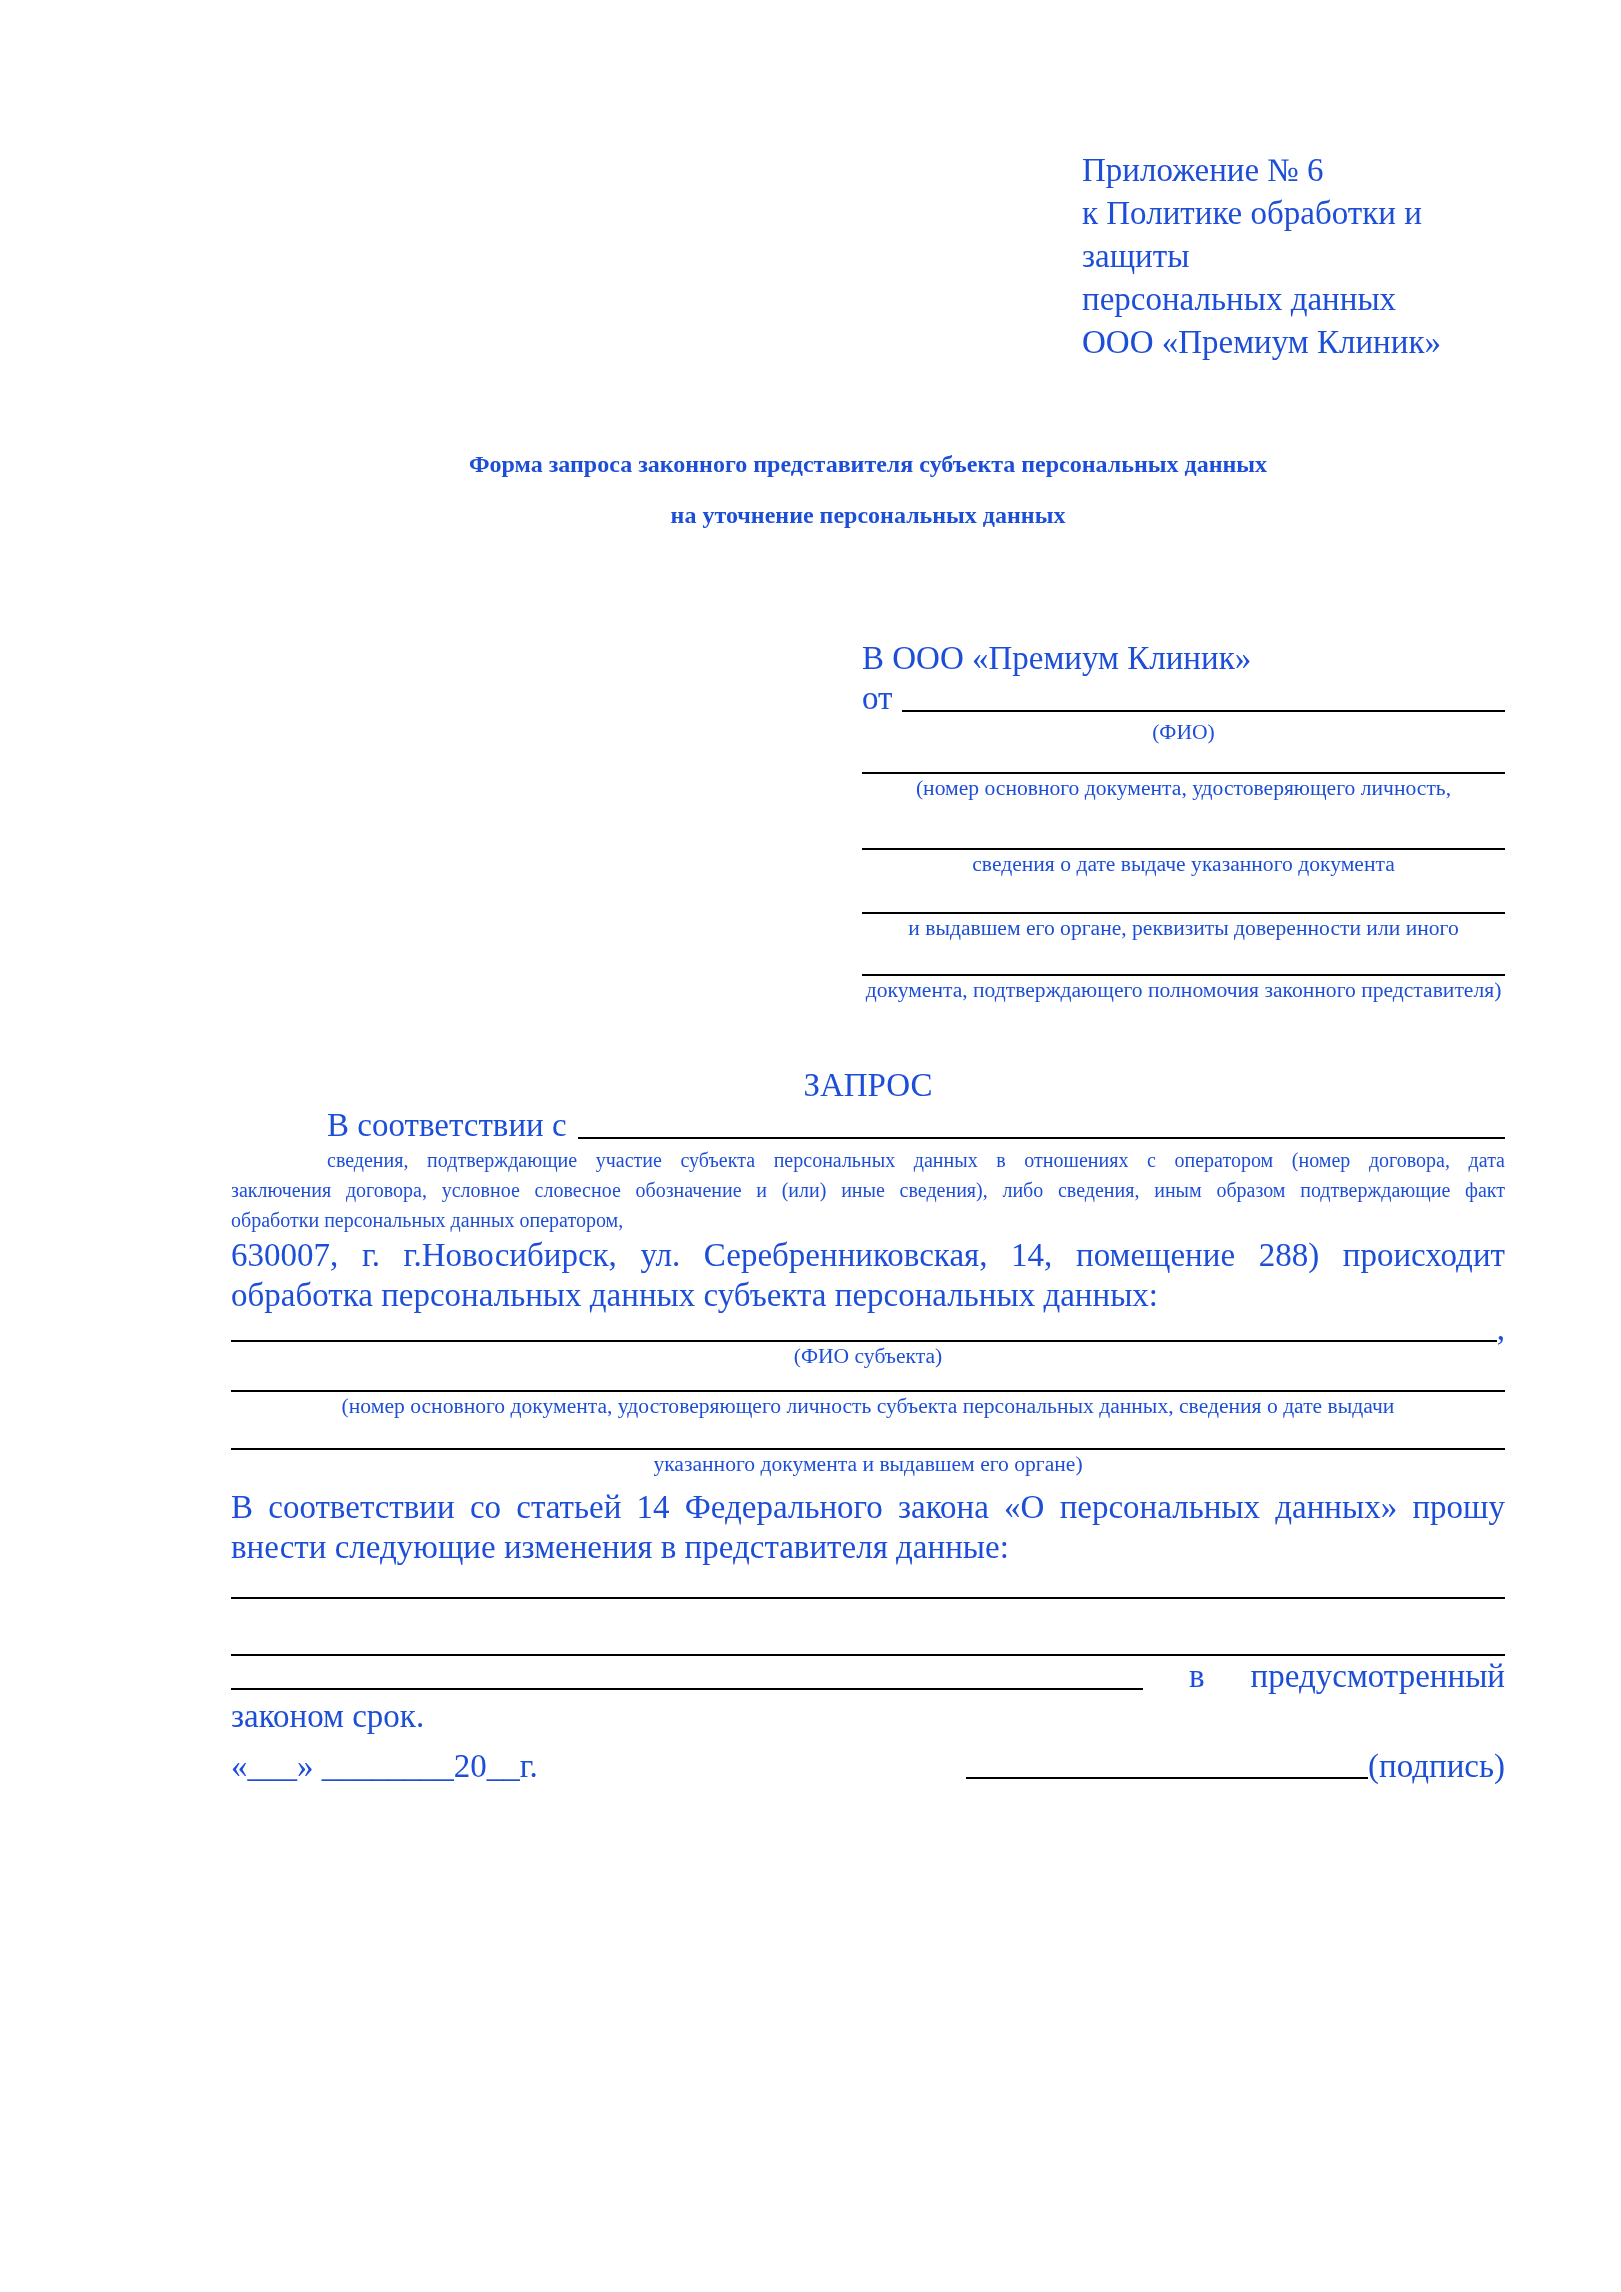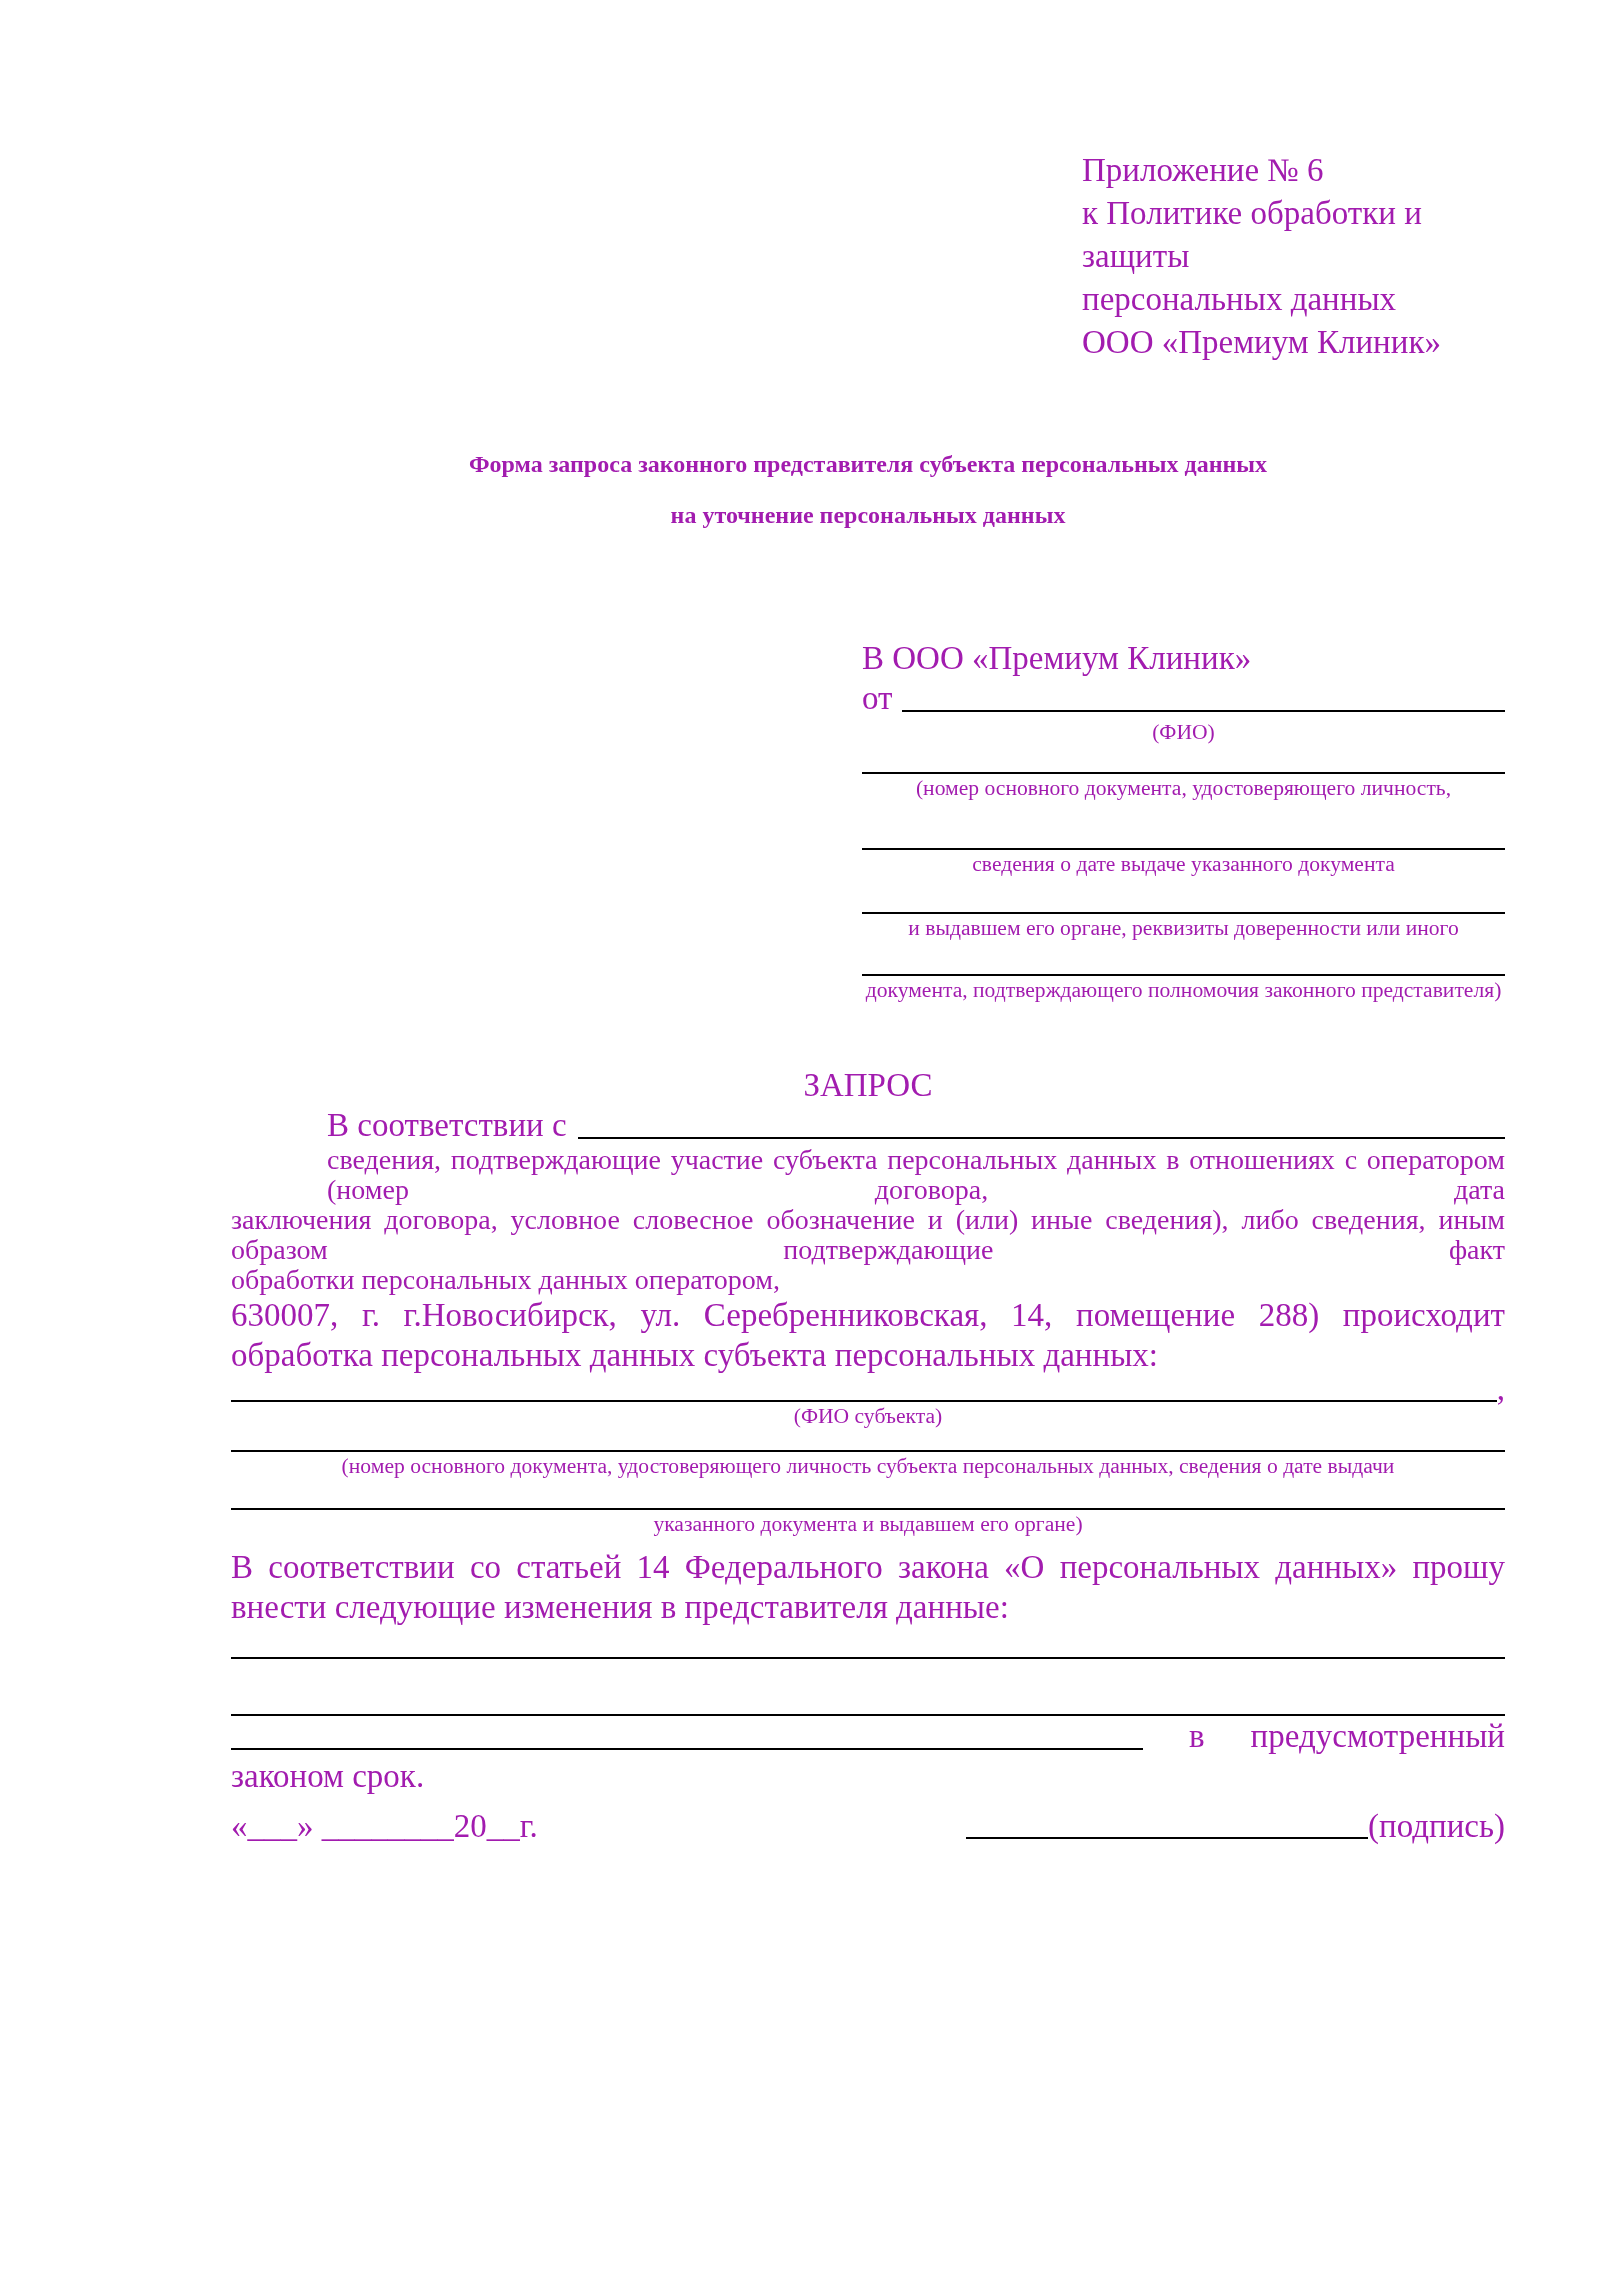--- a/index.html
+++ b/index.html
@@ -1,40 +1,40 @@
 <!DOCTYPE html>
 <html><head>
 <meta charset="utf-8">
 <style>
   html,body{margin:0;padding:0;background:#fff;}
   .page{
     position:relative;
     width:1621px;height:2293px;
     background:#ffffff;
     font-family:"Liberation Serif", serif;
-    color:#a21caf;
+    color:#1d4ed8;
     overflow:hidden;
   }
   .content{
     position:absolute;left:231px;top:0;width:1274px;
     font-size:33px;line-height:40px;
   }
   
   .hdr{margin:149px 0 0 851px;line-height:43px;}
   
   .title{margin-top:75px;text-align:center;font-weight:bold;
          font-size:24px;line-height:51px;white-space:nowrap;}
   
   .addr{margin-top:97px;margin-left:631px;}
   .row{display:flex;align-items:baseline;}
   .fill{flex:1;border-bottom:2.9px solid #000;align-self:flex-end;margin-bottom:5.9px;}
   .cap{font-size:21.6px;line-height:29px;text-align:center;}
   .blank{border-bottom:2.9px solid #000;}
   .center{text-align:center;}
-  .fine{font-size:28px;line-height:30px;}
+  .fine{font-size:20px;line-height:30px;}
   .ln{min-height:1em;}
   .jl{text-align:justify;text-align-last:justify;}
   .indent .ln-first{padding-left:96px;}
   .pl{padding-left:96px;}
   .hr{border-bottom:2.9px solid #000;}
   .comma-row{height:33px;margin-top:-5.9px;}
   .comma-row .fill{margin-bottom:0;}
   .addr-line-row{justify-content:space-between;}
   .fill-addr{width:912px;border-bottom:2.9px solid #000;align-self:flex-end;margin-bottom:5.9px;}
   .daterow{display:flex;justify-content:space-between;margin-top:10px;}

